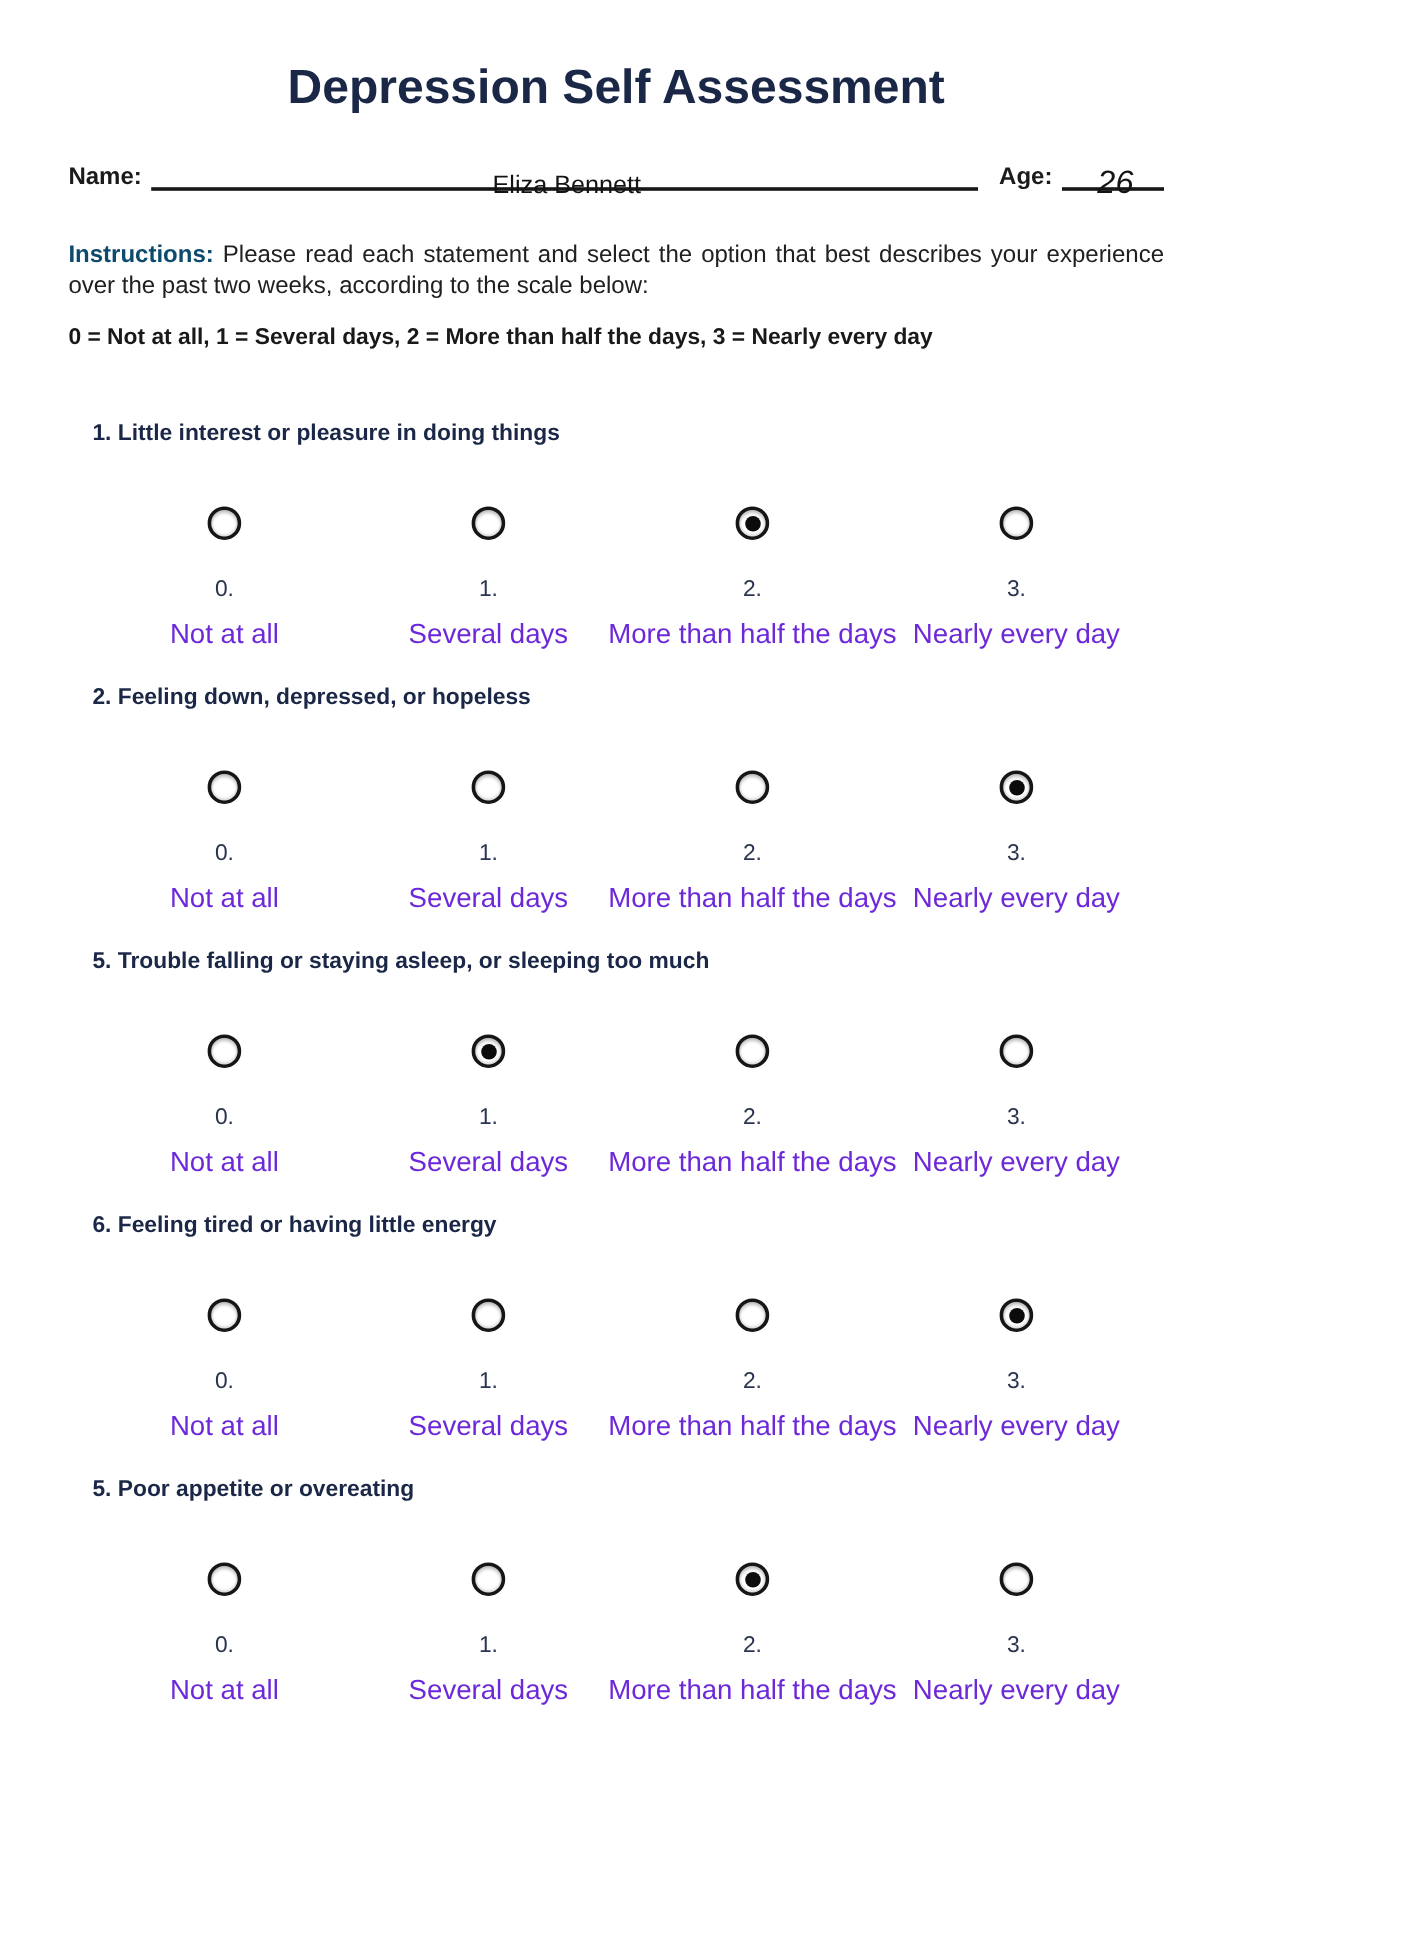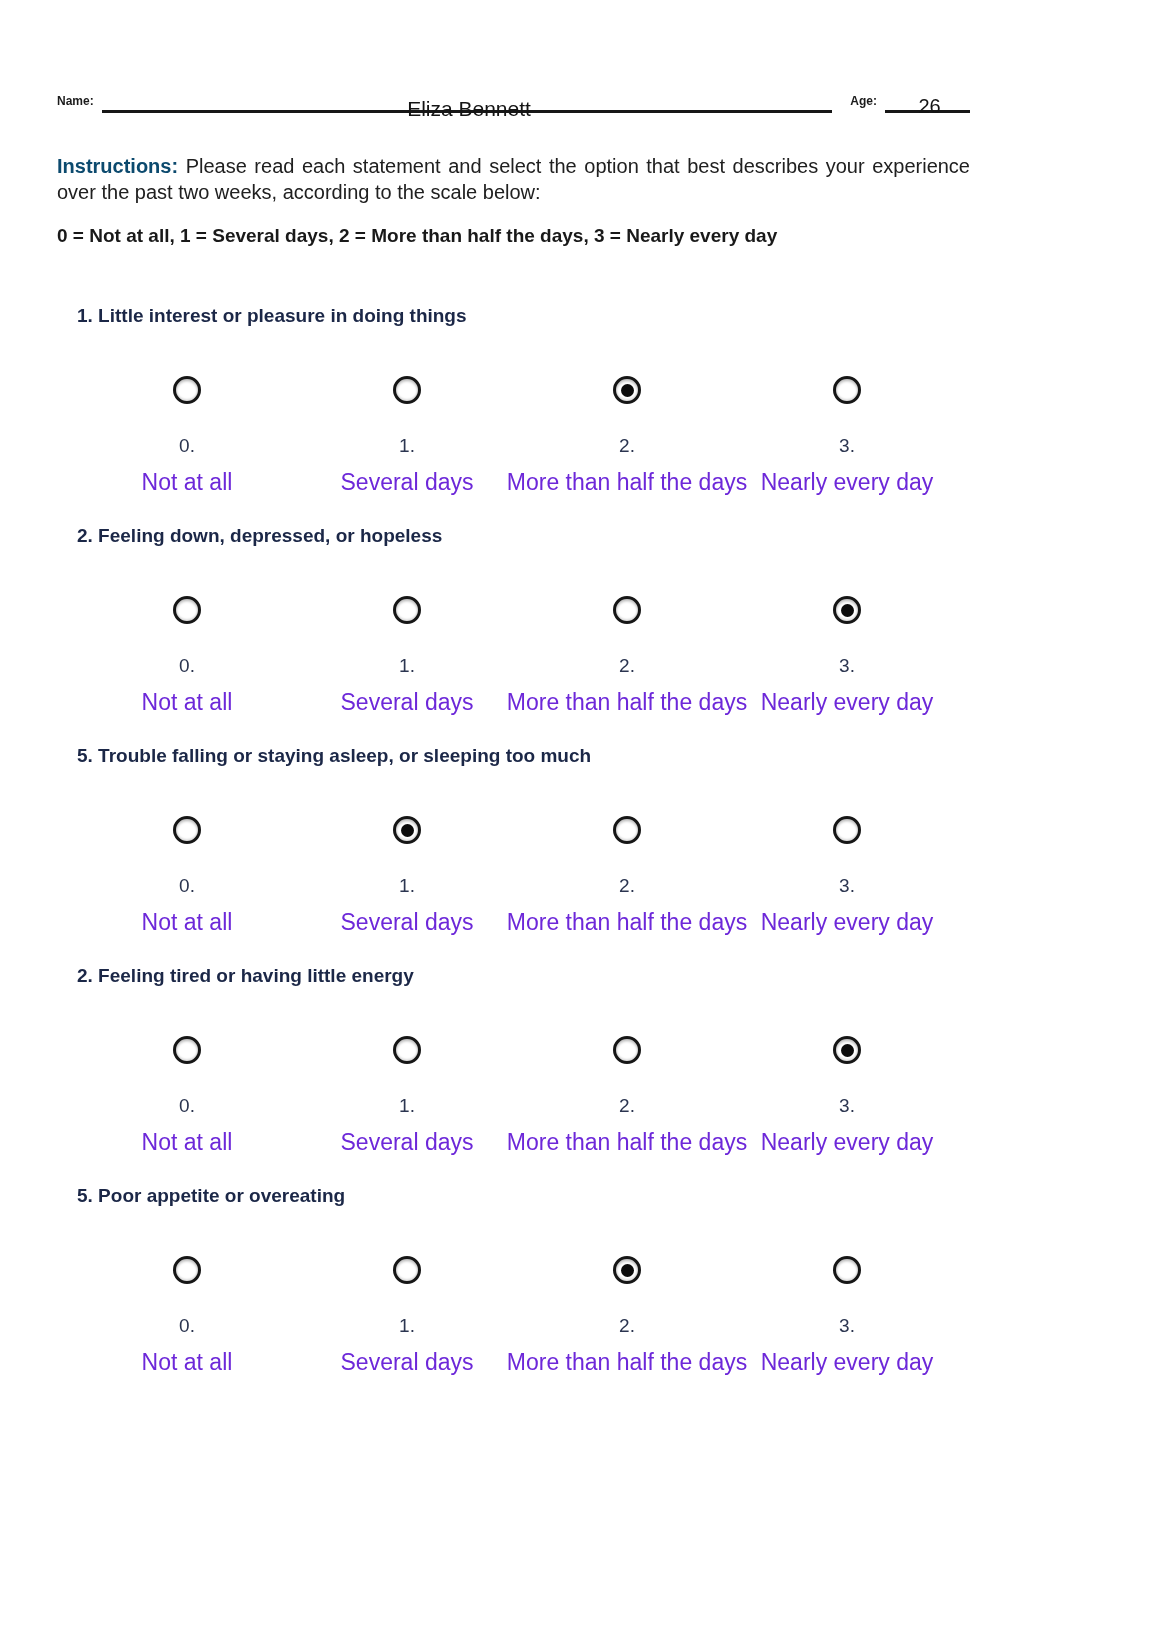--- a/index.html
+++ b/index.html
@@ -6,31 +6,31 @@
   .page {
     position:relative; width:1176px; height:1630px; background:#ffffff;
     font-family:"Liberation Sans", sans-serif; box-sizing:border-box;
     padding:50px 206px 0 57px; overflow:hidden;
   }
   .title {
     margin:0; font-size:40px; font-weight:700; color:#1b2747;
     text-align:center; line-height:46px;
   }
   .name-row { display:flex; align-items:flex-end; margin-top:36px; }
-  .field-label { font-size:12px; font-weight:700; color:#1b1b1b; line-height:24px; white-space:nowrap; }
+  .field-label { font-size:20px; font-weight:700; color:#1b1b1b; line-height:24px; white-space:nowrap; }
   .name-line {
     flex:1; position:relative; border-bottom:3px solid #171717;
     height:24px; margin-left:8px; margin-right:18px;
   }
   .fill-value {
     position:absolute; left:4px; right:0; text-align:center; bottom:-10px;
     font-size:21px; color:#141414; line-height:22px; white-space:nowrap;
   }
   .age-line { width:85px; position:relative; border-bottom:3px solid #171717; height:24px; margin-left:8px; }
-  .age-line .fill-value { bottom:-7px; font-size:20px; }
+  .age-line .fill-value { bottom:-7px; font-size:27px;font-style:italic; }
 
   .instructions { margin:40px 0 0 0; font-size:20px; line-height:26px; color:#202020; text-align:justify; }
   .instructions strong { color:#0c4a6e; }
   .scale { margin:18px 0 16px 0; font-size:19px; font-weight:700; color:#191919; line-height:26px; }
 
   #questions { margin-top:54px; }
   .question { margin:0 0 29px 0; }
   .q-title { margin:0 0 0 20px; font-size:19px; font-weight:700; color:#1b2747; line-height:26px; }
   .options { display:flex; margin:47px 0 0 20px; }
   .option { width:220px; display:flex; flex-direction:column; align-items:center; }
@@ -43,20 +43,21 @@
   .radio .dot { width:13px; height:13px; border-radius:50%; background:#0b0b0b; display:none; }
   .radio.checked .dot { display:block; }
   .opt-num { margin-top:30px; font-size:19px; color:#2b3550; line-height:24px; }
   .opt-label { margin-top:12px; font-size:23px; color:#6d28d9; line-height:24px; white-space:nowrap; }
 </style>
 </head>
 <body>
 
 <div class="page">
 
+  <h1 class="title">Depression Self Assessment</h1>
 
   <div class="name-row">
     <span class="field-label">Name:</span>
     <span class="name-line">
       <span class="fill-value">Eliza Bennett</span>
     </span>
     <span class="field-label">Age:</span>
     <span class="age-line">
       <span class="fill-value">26</span>
     </span>
@@ -142,21 +143,21 @@
     <span class="opt-label">More than half the days</span>
   </div>
           <div class="option">
     <span class="radio"></span>
     <span class="opt-num">3.</span>
     <span class="opt-label">Nearly every day</span>
   </div>
         </div>
   </section>
       <section class="question">
-    <h2 class="q-title">2. Feeling tired or having little energy</h2>
+    <h2 class="q-title">6. Feeling tired or having little energy</h2>
     <div class="options">
           <div class="option">
     <span class="radio"></span>
     <span class="opt-num">0.</span>
     <span class="opt-label">Not at all</span>
   </div>
           <div class="option">
     <span class="radio"></span>
     <span class="opt-num">1.</span>
     <span class="opt-label">Several days</span>

